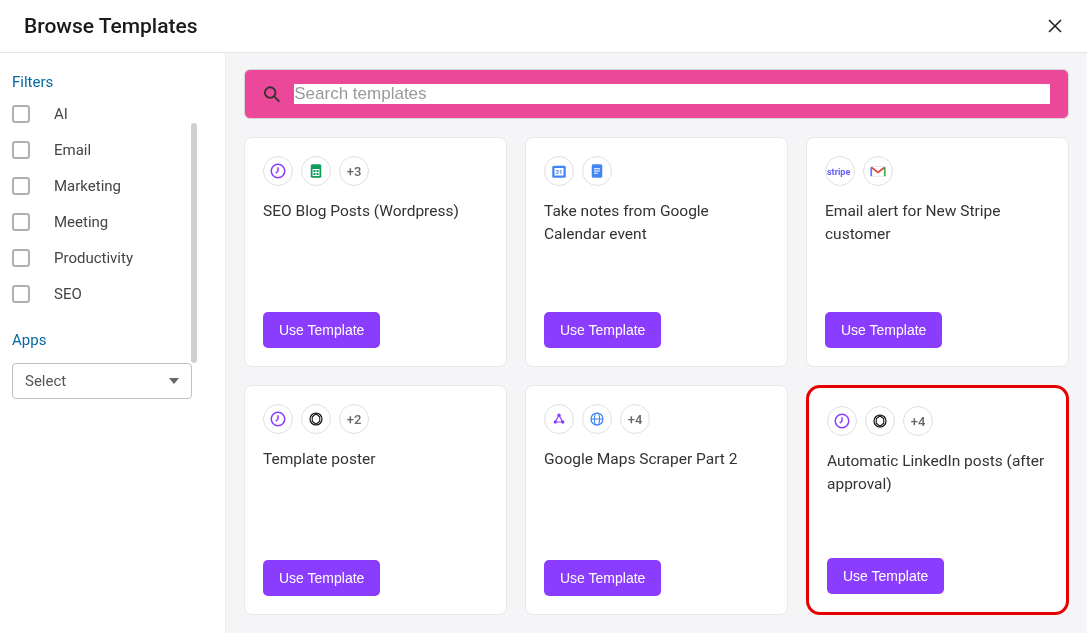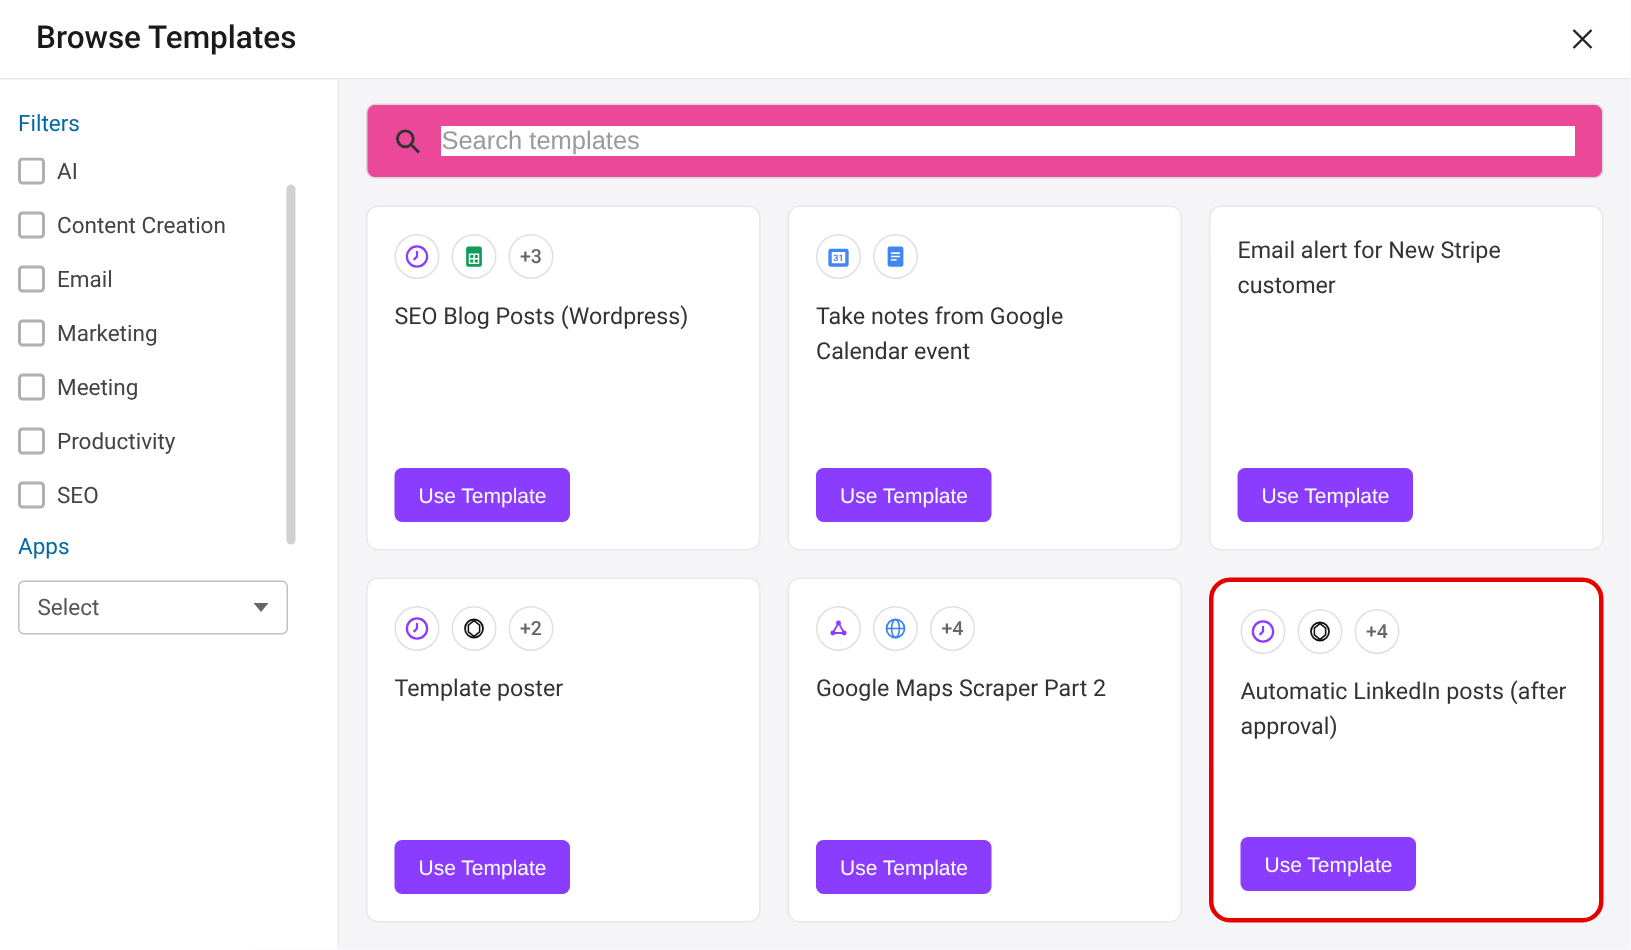--- a/index.html
+++ b/index.html
@@ -4,25 +4,25 @@
 <style>
 * { box-sizing: border-box; margin: 0; padding: 0; }
 body { font-family: -apple-system, BlinkMacSystemFont, "Segoe UI", Roboto, sans-serif; background: #fff; color: #1a1a1a; width: 1087px; height: 633px; overflow: hidden; }
 .header { display: flex; align-items: center; justify-content: space-between; padding: 14px 24px; border-bottom: 1px solid #e5e5e5; }
 .header h1 { font-size: 21px; font-weight: 500; }
 .close-btn { font-size: 20px; cursor: pointer; background: none; border: none; font-weight: 300; }
 .body { display: flex; height: calc(633px - 50px); }
 .sidebar { width: 225px; padding: 20px 12px 12px 12px; position: relative; }
 .sidebar-scroll { position: absolute; right: 28px; top: 70px; width: 6px; height: 240px; background: #d0d0d0; border-radius: 3px; }
 .section-label { font-size: 15px; color: #0369a1; margin-bottom: 14px; }
-.filter-item { display: flex; align-items: center; gap: 8px; margin-bottom: 18px; cursor: pointer; }
+.filter-item { display: flex; align-items: center; gap: 24px; margin-bottom: 18px; cursor: pointer; }
 .checkbox { width: 18px; height: 18px; border: 2px solid #b0b0b0; border-radius: 3px; flex-shrink: 0; }
 .filter-label { font-size: 15px; color: #444; }
 .filters-list { max-height: 250px; overflow: hidden; }
-.apps-section { }
+.apps-section { margin-top: 10px; }
 .select-box { display: flex; align-items: center; justify-content: space-between; border: 1px solid #c0c0c0; border-radius: 4px; padding: 8px 12px; width: 180px; cursor: pointer; margin-top: 12px; }
 .select-box span { color: #555; font-size: 15px; }
 .caret { width: 0; height: 0; border-left: 5px solid transparent; border-right: 5px solid transparent; border-top: 6px solid #666; }
 .main { flex: 1; background: #f5f5f7; padding: 16px 18px; border-left: 1px solid #eee; overflow: hidden; position: relative; }
 .search-wrap { background: #ec4899; border: 1px solid #d8d8dc; border-radius: 6px; padding: 14px 18px; display: flex; align-items: center; gap: 14px; margin-bottom: 18px; }
 .search-wrap input { border: none; outline: none; font-size: 17px; width: 100%; color: #333; }
 .search-wrap input::placeholder { color: #9a9a9a; }
 .grid { display: grid; grid-template-columns: repeat(3, 1fr); gap: 18px; }
 .card { background: #fff; border: 1px solid #e8e8ec; border-radius: 8px; padding: 18px; display: flex; flex-direction: column; height: 230px; }
 .card.highlight { border: 3px solid #e60000; border-radius: 14px; }
@@ -49,24 +49,20 @@
 <div class="body">
   <aside class="sidebar">
     <div class="section-label">Filters</div>
     <div class="filters-list" id="filters-list">
         <div class="filter-item">
           <div class="checkbox"></div>
           <span class="filter-label">AI</span>
         </div>
         <div class="filter-item">
           <div class="checkbox"></div>
-          <span class="filter-label">Content Creation</span>
-        </div>
-        <div class="filter-item">
-          <div class="checkbox"></div>
           <span class="filter-label">Email</span>
         </div>
         <div class="filter-item">
           <div class="checkbox"></div>
           <span class="filter-label">Marketing</span>
         </div>
         <div class="filter-item">
           <div class="checkbox"></div>
           <span class="filter-label">Meeting</span>
         </div>
@@ -136,20 +132,35 @@
                 <line x1="8" y1="12" x2="16" y2="12" stroke="#fff" stroke-width="1.4"></line>
                 <line x1="8" y1="15" x2="13" y2="15" stroke="#fff" stroke-width="1.4"></line>
               </svg>
             </div>
           </div>
           <div class="card-title">Take notes from Google Calendar event</div>
           <div class="spacer"></div>
           <button class="use-btn">Use Template</button>
         </div>
         <div class="card">
+          <div class="icons-row">
+            <div class="icon-circ">
+              <svg width="26" height="12" viewBox="0 0 26 12">
+                <text x="0" y="10" font-size="9" font-weight="bold" fill="#635bff">stripe</text>
+              </svg>
+            </div>
+            <div class="icon-circ">
+              <svg width="18" height="18" viewBox="0 0 24 24">
+                <rect x="3" y="6" width="18" height="13" rx="2" fill="#fff" stroke="#ddd"></rect>
+                <path d="M3 7 L12 14 L21 7" stroke="#ea4335" stroke-width="2.2" fill="none"></path>
+                <path d="M3 7 V19" stroke="#4285f4" stroke-width="2.2"></path>
+                <path d="M21 7 V19" stroke="#34a853" stroke-width="2.2"></path>
+              </svg>
+            </div>
+          </div>
           <div class="card-title">Email alert for New Stripe customer</div>
           <div class="spacer"></div>
           <button class="use-btn">Use Template</button>
         </div>
         <div class="card">
           <div class="icons-row">
             <div class="icon-circ">
               <svg width="18" height="18" viewBox="0 0 24 24">
                 <circle cx="12" cy="12" r="9" stroke="#8b3dff" stroke-width="2" fill="none"></circle>
                 <path d="M12 7 V12 L9 15" stroke="#8b3dff" stroke-width="2" fill="none"></path>

